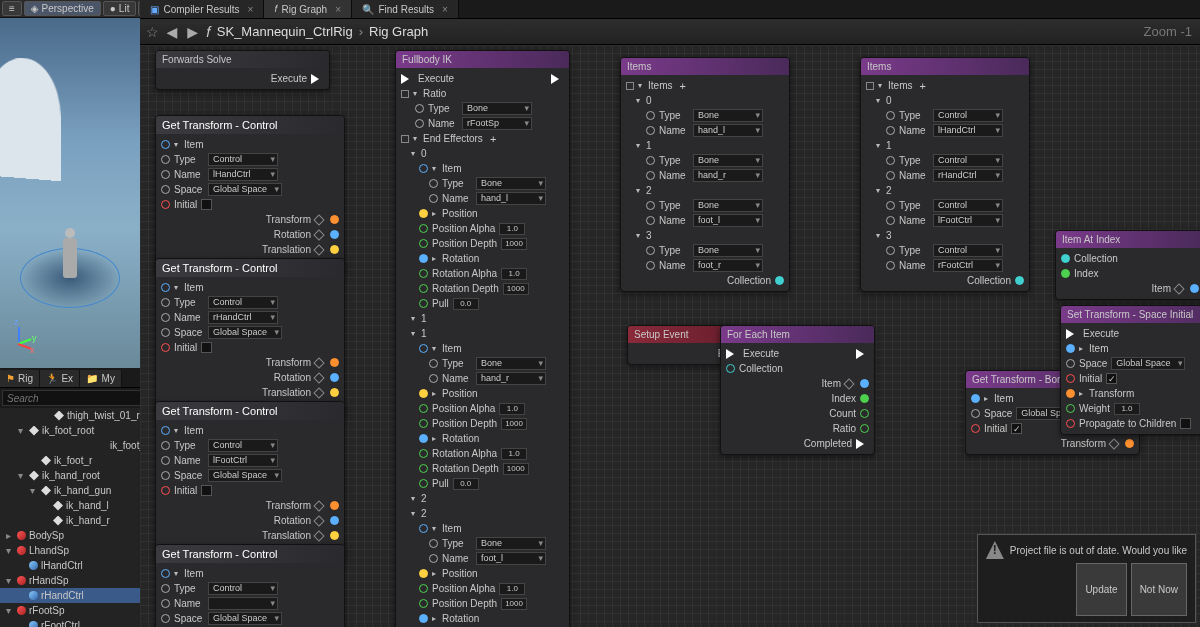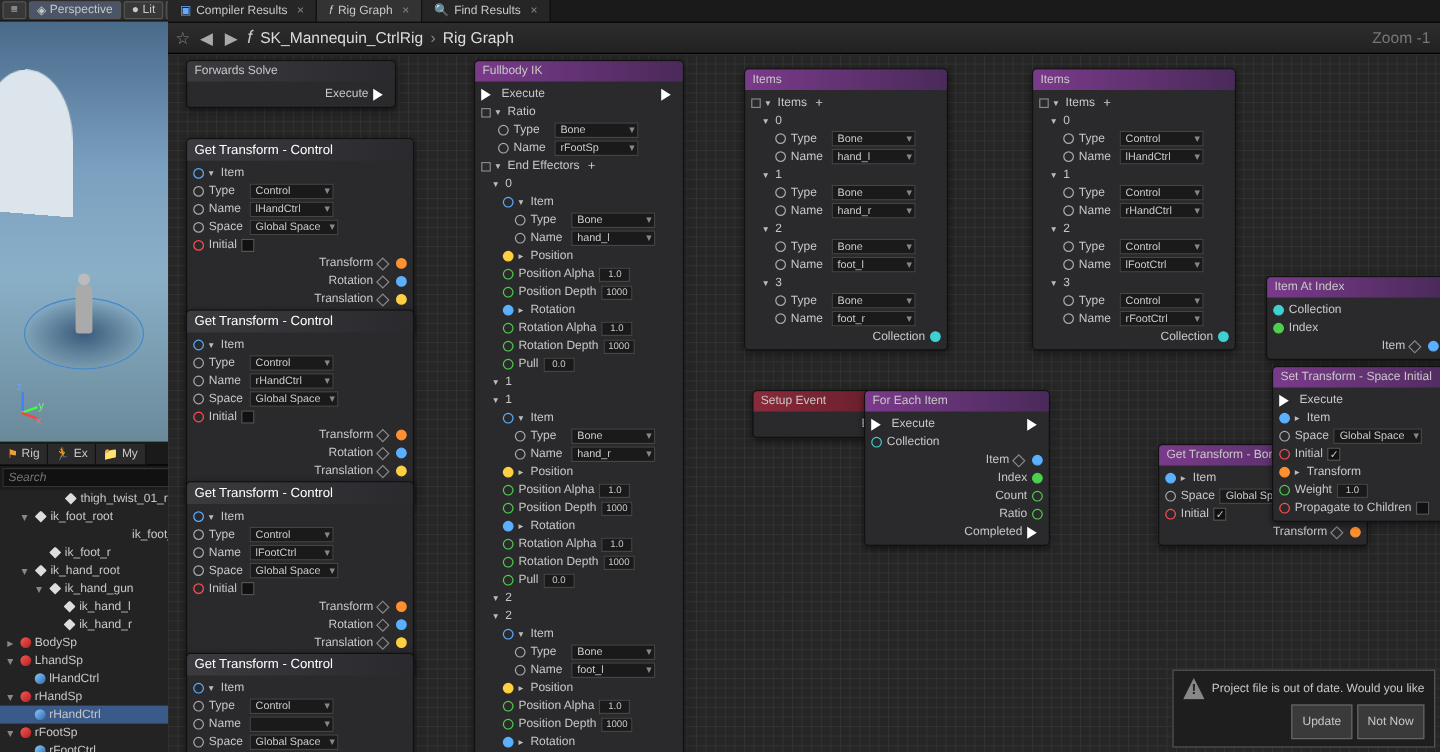--- a/index.html
+++ b/index.html
@@ -84,21 +84,21 @@
 .sq{width:8px;height:8px;border:1px solid #888}
 
 
 .wires{position:absolute;inset:0;pointer-events:none}
 
 
 .notif{position:absolute;right:4px;bottom:4px;background:rgba(30,30,30,.95);border:1px solid #555;padding:6px 8px;display:flex;flex-direction:column;gap:4px}
 .notif-row{display:flex;align-items:center;gap:6px}
 .notif-ico{width:18px;height:18px;background:#888;clip-path:polygon(50% 0,100% 100%,0 100%);display:flex;align-items:center;justify-content:center;color:#222;font-weight:bold;font-size:12px}
 .notif-btns{display:flex;gap:4px;justify-content:flex-end}
-.notif-btn{background:#3a3a3a;border:1px solid #666;padding:8px 8px;font-size:10px}
+.notif-btn{background:#3a3a3a;border:1px solid #666;padding:20px 8px;font-size:10px}
 </style>
 </head>
 <body>
 
 <div class="vp-toolbar">
   <div class="vp-btn">≡</div>
   <div class="vp-btn active">◈ <span>Perspective</span></div>
   <div class="vp-btn">● <span>Lit</span></div>
   <div class="vp-btn">
       <span>Sh</span>

